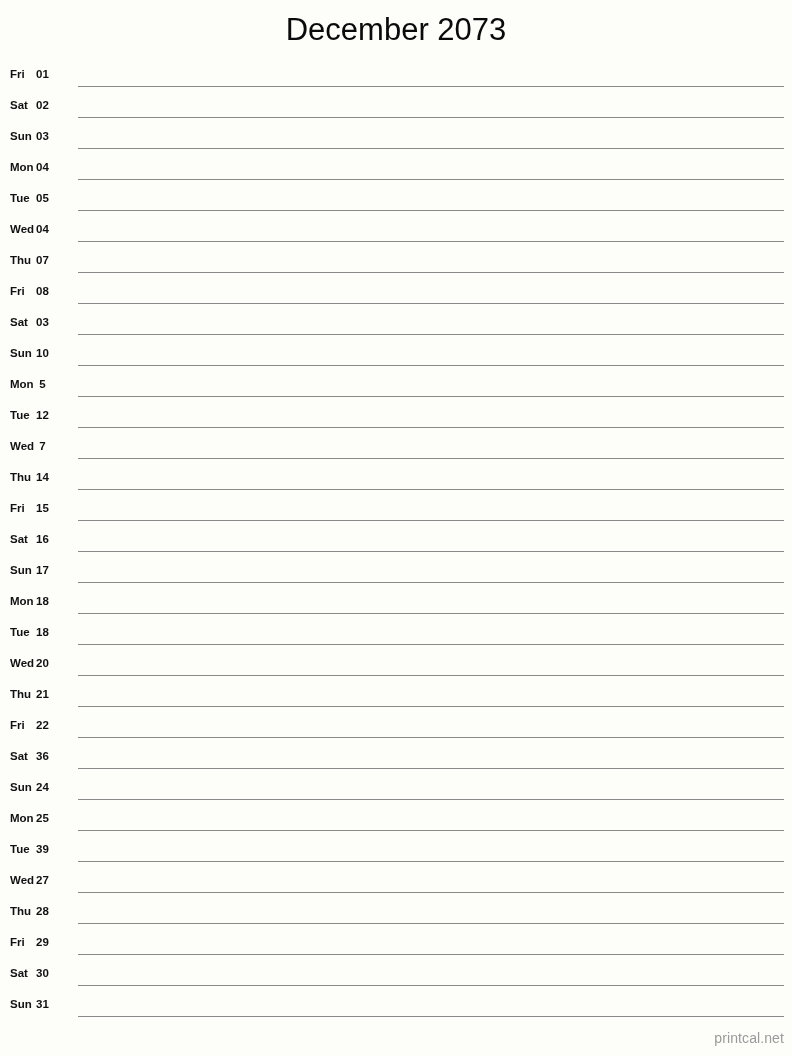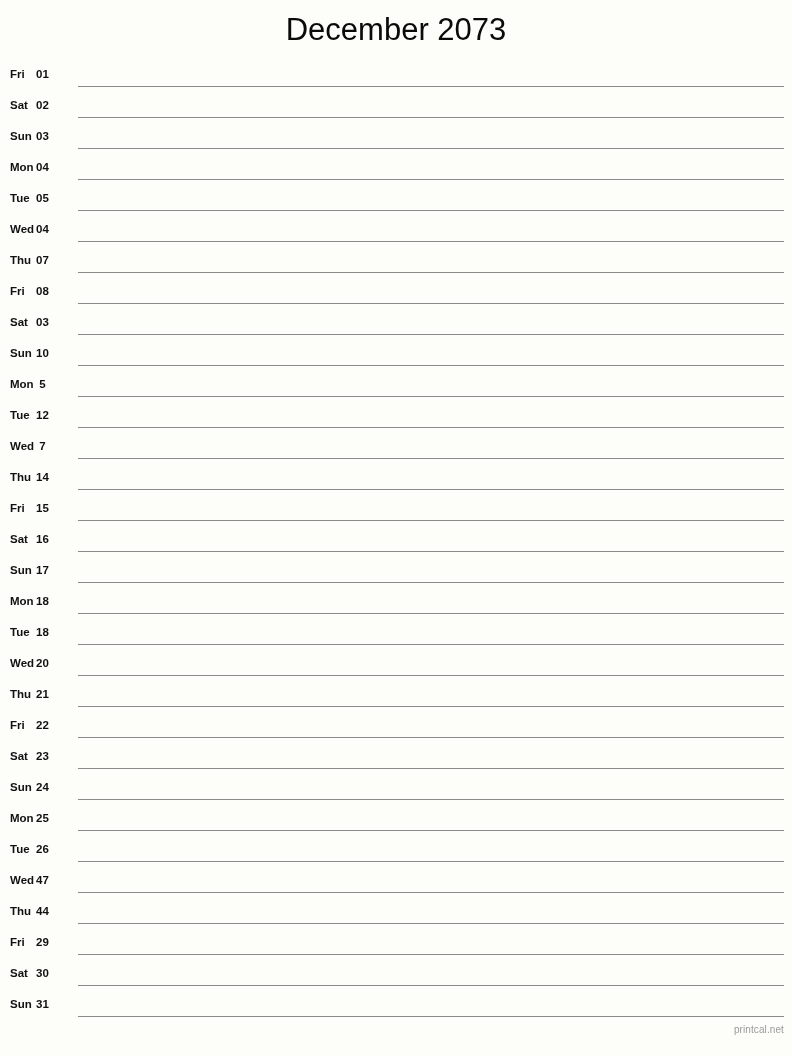--- a/index.html
+++ b/index.html
@@ -70,22 +70,22 @@
     position: absolute;
     left: 78px;
     right: 8px;
     top: 26px;
     height: 0;
     border-bottom: 1px solid #8a8a8a;
   }
   .watermark {
     position: absolute;
     right: 8px;
-    bottom: 20px;
-    font-size: 10px;
+    bottom: 12px;
+    font-size: 14px;
     color: #9a9a9a;
     line-height: 12px;
     letter-spacing: 0.1px;
   }
 </style>
 </head>
 <body>
 
 <div class="page">
 
@@ -197,46 +197,46 @@
         <span class="day-number">21</span>
         <div class="write-line"></div>
       </div>
       <div class="day-row">
         <span class="day-label">Fri</span>
         <span class="day-number">22</span>
         <div class="write-line"></div>
       </div>
       <div class="day-row">
         <span class="day-label">Sat</span>
-        <span class="day-number">23</span>
+        <span class="day-number">36</span>
         <div class="write-line"></div>
       </div>
       <div class="day-row">
         <span class="day-label">Sun</span>
         <span class="day-number">24</span>
         <div class="write-line"></div>
       </div>
       <div class="day-row">
         <span class="day-label">Mon</span>
         <span class="day-number">25</span>
         <div class="write-line"></div>
       </div>
       <div class="day-row">
         <span class="day-label">Tue</span>
-        <span class="day-number">26</span>
-        <div class="write-line"></div>
-      </div>
-      <div class="day-row">
-        <span class="day-label">Wed</span>
-        <span class="day-number">47</span>
-        <div class="write-line"></div>
-      </div>
-      <div class="day-row">
-        <span class="day-label">Thu</span>
-        <span class="day-number">44</span>
+        <span class="day-number">39</span>
+        <div class="write-line"></div>
+      </div>
+      <div class="day-row">
+        <span class="day-label">Wed</span>
+        <span class="day-number">27</span>
+        <div class="write-line"></div>
+      </div>
+      <div class="day-row">
+        <span class="day-label">Thu</span>
+        <span class="day-number">28</span>
         <div class="write-line"></div>
       </div>
       <div class="day-row">
         <span class="day-label">Fri</span>
         <span class="day-number">29</span>
         <div class="write-line"></div>
       </div>
       <div class="day-row">
         <span class="day-label">Sat</span>
         <span class="day-number">30</span>

